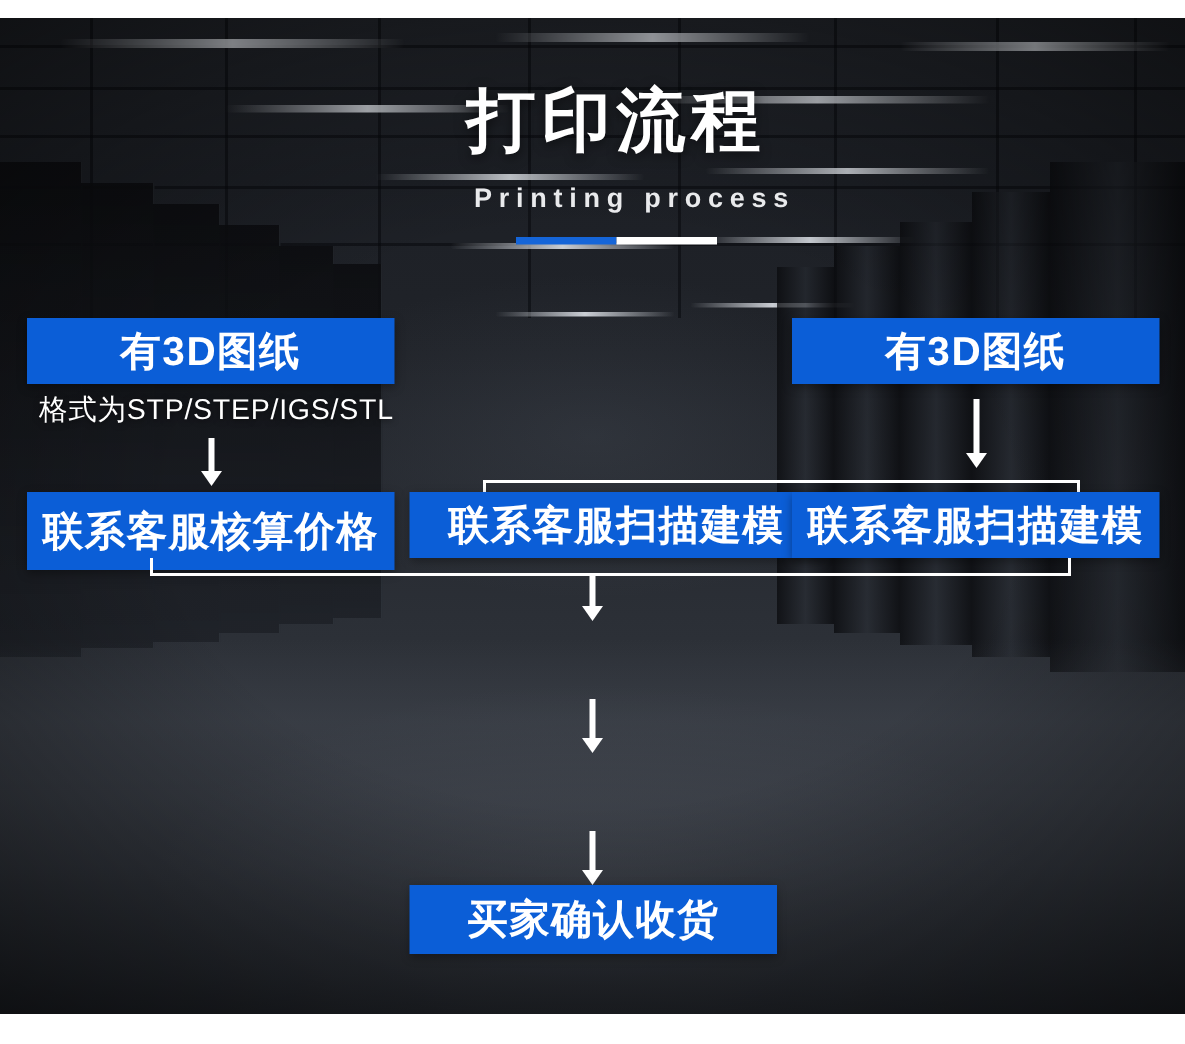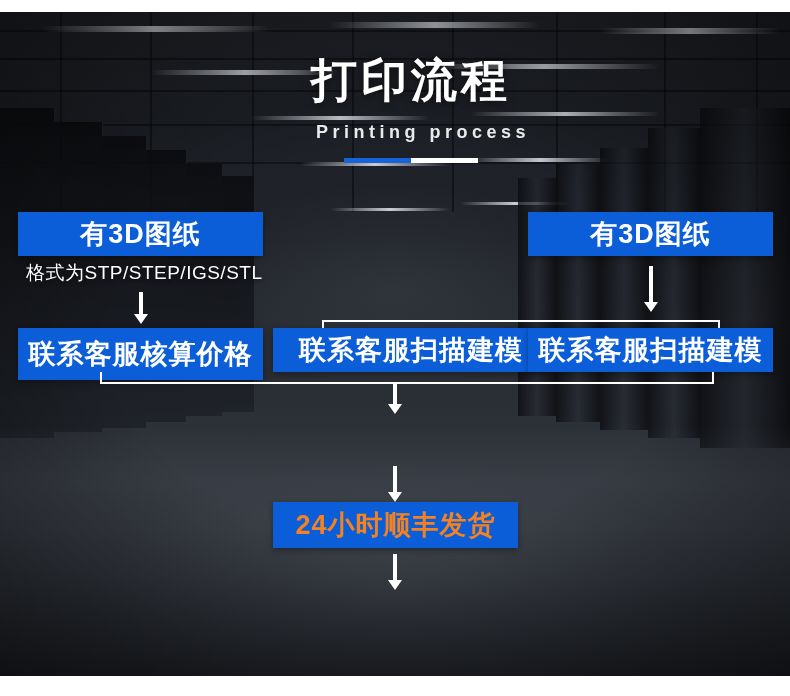--- a/index.html
+++ b/index.html
@@ -160,21 +160,21 @@
       <div class="shaft" style="height:22px;"></div>
       <div class="head" style="top:22px;"></div>
     </div>
 
 
     <div class="arrow" style="left:388px;top:466px;height:36px;">
       <div class="shaft" style="height:26px;"></div>
       <div class="head" style="top:26px;"></div>
     </div>
 
-    <div class="box orange" style="left: 273px; top: 502px; width: 245px; height: 46px; background: rgb(11, 94, 215); color: rgb(245, 130, 32);">24小时顺丰发货</div>
 
     <div class="arrow" style="left:388px;top:554px;height:36px;">
       <div class="shaft" style="height:26px;"></div>
       <div class="head" style="top:26px;"></div>
     </div>
 
+    <div class="box" style="left: 273px; top: 590px; width: 245px; height: 46px; background: rgb(11, 94, 215);">买家确认收货</div>
   </div>
 </div>
 
 </body></html>

